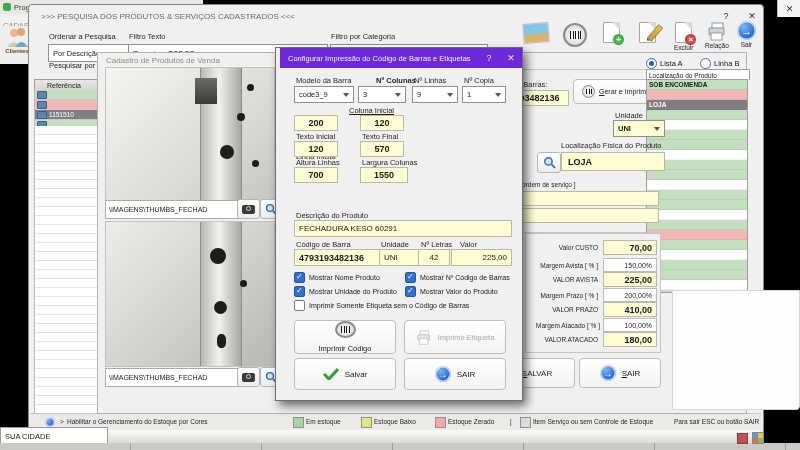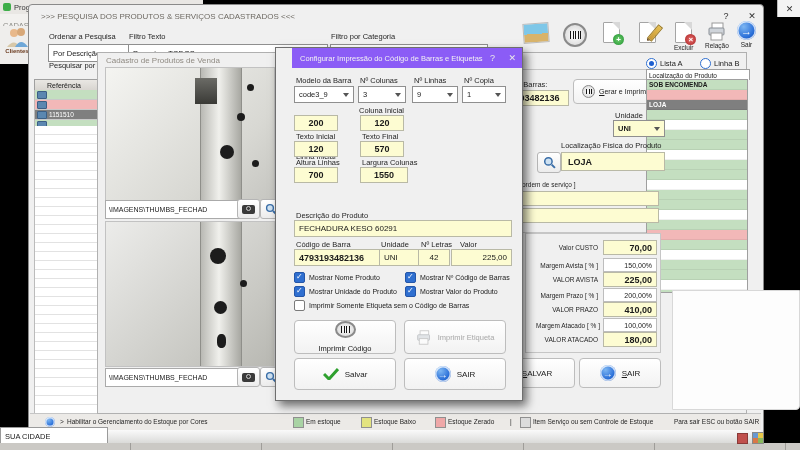--- a/index.html
+++ b/index.html
@@ -63,21 +63,21 @@
   .rdot{width:9px;height:9px;border-radius:50%;border:1px solid #2f6fd0;background:#fff;position:relative;}
   .rdot.on::after{content:"";position:absolute;left:2px;top:2px;width:5px;height:5px;border-radius:50%;background:#1d5fd0;}
 
   .loclist{background:#fff;border:1px solid #9f9f9f;overflow:hidden;}
   .locrow{height:9px;font-size:6.5px;font-weight:600;display:flex;align-items:center;padding-left:2px;
       border-bottom:1px solid rgba(0,0,0,0.06);white-space:nowrap;}
 
   
   #modal{left:275px;top:47px;width:246px;height:352px;background:#f0f0f0;border:1px solid #6e6e6e;
       box-shadow:4px 5px 9px rgba(0,0,0,0.55);z-index:60;}
-  #modalbar{position:absolute;left:16px;top:0;right:0;height:20px;background:#8b5cf6;display:flex;align-items:center;}
+  #modalbar{position:absolute;left:4px;top:0;right:0;height:20px;background:#6d28d9;display:flex;align-items:center;}
   #modalbar .t{color:#f2f2f2;font-size:7.5px;padding-left:8px;white-space:nowrap;}
   #modalbar .b{color:#e8e8e8;font-size:9px;width:22px;text-align:center;}
   .checks{display:flex;flex-wrap:wrap;}
   .chk{display:flex;align-items:center;gap:4px;width:50%;height:14px;font-size:7px;white-space:nowrap;}
   .chk:last-child{width:100%;}
   .chk .box{width:9px;height:9px;border:1px solid #7a7a7a;background:#fff;border-radius:2px;flex:0 0 auto;}
   .chk.on .box{background:#2f6fd0;border-color:#2456a8;position:relative;}
   .chk.on .box::after{content:"✓";position:absolute;left:1px;top:-1px;color:#fff;font-size:8px;}
 
   
@@ -418,39 +418,39 @@
       <span class="t">Configurar Impressão do Código de Barras e Etiquetas</span>
       <span class="b" style="margin-left:auto;">?</span>
       <span class="b">✕</span>
     </div>
 
     <span class="abs lb" style="left:20px;top:28px;">Modelo da Barra</span>
     <div class="abs combo" style="left:18px;top:38px;width:54px;height:15px;justify-content:space-between;">
       <span>code3_9</span>
         <span class="car"></span>
     </div>
-    <span class="abs lb" style="left:84px;top:28px;">Nº Colunas</span>
+    <span class="abs lb" style="left:100px;top:28px;font-weight:bold;">Nº Colunas</span>
     <div class="abs combo" style="left:82px;top:38px;width:42px;height:15px;">
       <span>3</span>
         <span class="car"></span>
     </div>
     <span class="abs lb" style="left:138px;top:28px;">Nº Linhas</span>
     <div class="abs combo" style="left:136px;top:38px;width:40px;height:15px;">
       <span>9</span>
         <span class="car"></span>
     </div>
     <span class="abs lb" style="left:188px;top:28px;">Nº Copia</span>
     <div class="abs combo" style="left:186px;top:38px;width:38px;height:15px;">
       <span>1</span>
         <span class="car"></span>
     </div>
 
     <span class="abs lb" style="left:20px;top:58px;margin-top:46px;">Linha Inicial</span>
     <div class="abs yf" style="left:18px;top:67px;width:42px;height:14px;">200</div>
-    <span class="abs lb" style="left:83px;top:58px;">Coluna Inicial</span>
+    <span class="abs lb" style="left:73px;top:58px;text-decoration:underline;">Coluna Inicial</span>
     <div class="abs yf" style="left:84px;top:67px;width:42px;height:14px;">120</div>
 
     <span class="abs lb" style="left:20px;top:84px;">Texto Inicial</span>
     <div class="abs yf" style="left:18px;top:93px;width:42px;height:14px;">120</div>
     <span class="abs lb" style="left:86px;top:84px;">Texto Final</span>
     <div class="abs yf" style="left:84px;top:93px;width:42px;height:14px;">570</div>
 
     <span class="abs lb" style="left:20px;top:110px;">Altura Linhas</span>
     <div class="abs yf" style="left:18px;top:119px;width:42px;height:14px;">700</div>
     <span class="abs lb" style="left:86px;top:110px;">Largura Colunas</span>

